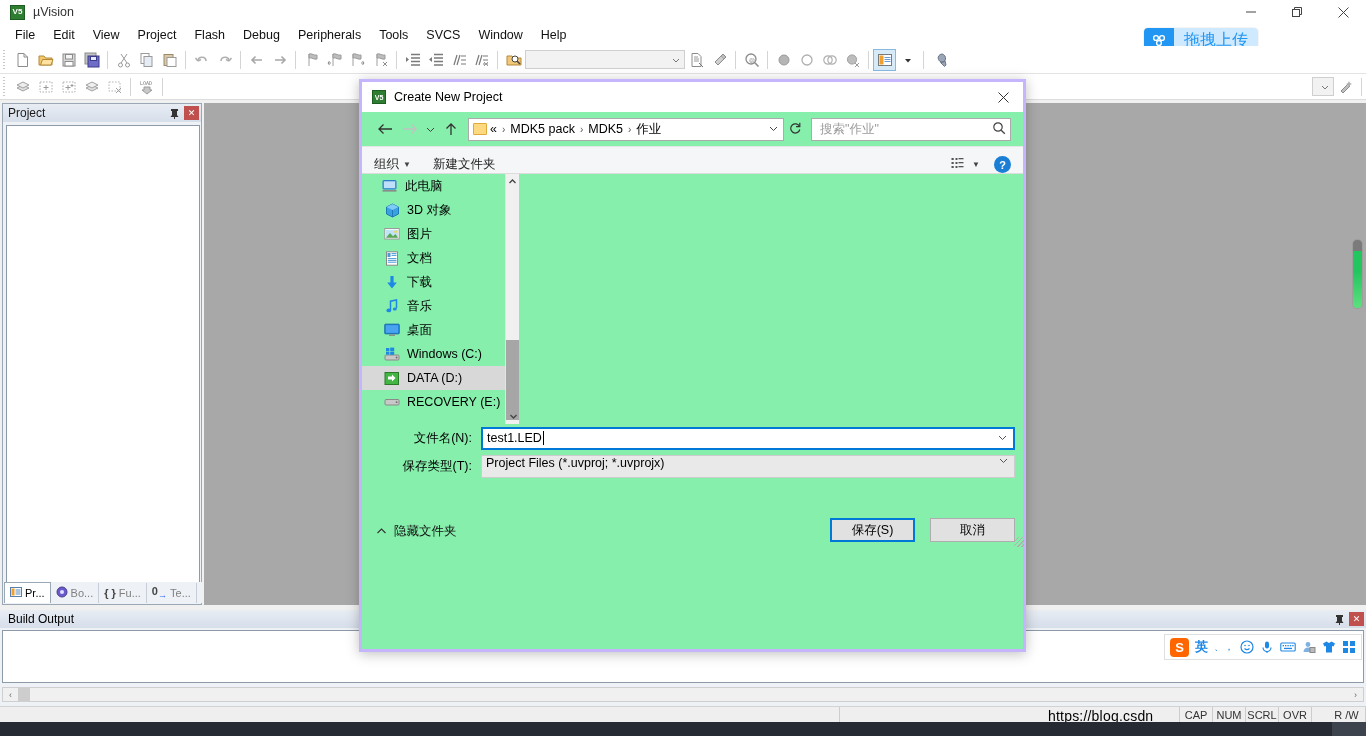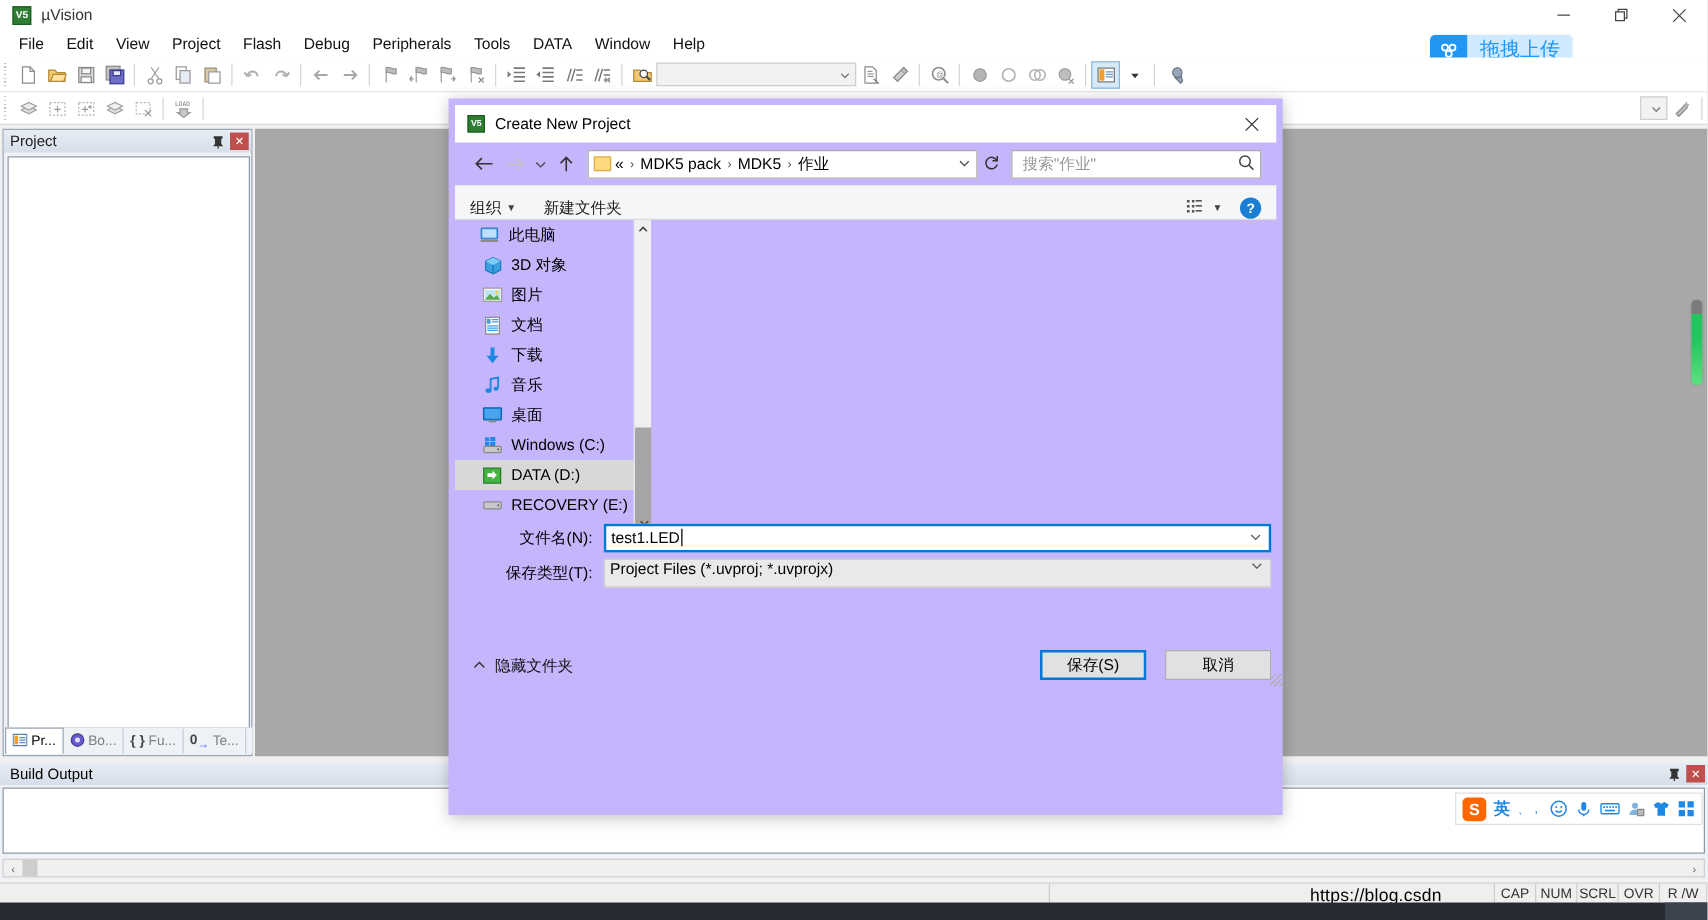--- a/index.html
+++ b/index.html
@@ -172,21 +172,21 @@
   
   .taskbar{
     position:absolute; left:0; top:722px; width:1366px; height:14px;
     background:#262b33;
   }
   .taskbar .tb-right{ position:absolute; right:0; top:0; width:34px; height:14px; background:#3d434c;}
 
   
   .dlg{
     position:absolute; left:359px; top:79px; width:667px; height:573px;
-    background:#c4b5fd; border:5px solid #c4b5fd;
+    background:#86efac; border:3px solid #c4b5fd;
     box-shadow:0 2px 12px rgba(0,0,0,0.25);
     font-size:12px;
   }
   .dlg-title{
     height:30px; display:flex; align-items:center; padding:0 0 0 10px; background:#fff;
   }
   .dlg-icon{ width:14px;height:14px;background:#2e7d32;border:1px solid #1b5e20;
      display:flex;align-items:center;justify-content:center;color:#fff;font-size:7px;font-weight:bold;flex:none;}
   .dlg-title .t{ margin-left:8px; font-size:12.5px;}
   .dlg-close{ position:absolute; right:0; top:0; width:40px;height:30px;
@@ -256,21 +256,21 @@
     font-size:12.5px; color:#444;
   }
   .list-hscroll{
     position:absolute; left:0; bottom:0; width:100%; height:17px; background:#f0f0f0;
     display:flex; align-items:center; border-top:1px solid #ececec;
   }
   .lh-arrow{ width:17px;height:15px;display:flex;align-items:center;justify-content:center;color:#555;font-size:10px;}
   .lh-thumb{ height:13px; width:419px; background:#cdcdcd;}
   .lh-spacer{ flex:1; }
 
-  .dlg-fields{ position:absolute; left:0; top:332px; width:665px; }
+  .dlg-fields{ position:absolute; left:0; top:342px; width:665px; }
   .field-row{ height:28px; display:flex; align-items:center; }
   .field-label{ width:119px; text-align:right; padding-right:9px; font-size:12.5px;}
   .field-input{
     width:534px; height:23px; border:2px solid #0078d7; background:#fff;
     display:flex; align-items:center; padding:0 0 0 4px; font-size:12.5px;
   }
   .field-input .caret{ width:1px;height:14px;background:#000;margin-left:1px;}
   .field-input .cv{ }
   .field-input .dd{ margin-left:auto; width:22px; text-align:center; color:#555; font-size:9px;}
   .field-select{
@@ -329,21 +329,21 @@
 
     <div class="uv-menubar">
       <div class="uv-menu-item">File</div>
       <div class="uv-menu-item">Edit</div>
       <div class="uv-menu-item">View</div>
       <div class="uv-menu-item">Project</div>
       <div class="uv-menu-item">Flash</div>
       <div class="uv-menu-item">Debug</div>
       <div class="uv-menu-item">Peripherals</div>
       <div class="uv-menu-item">Tools</div>
-      <div class="uv-menu-item">DATA</div>
+      <div class="uv-menu-item">SVCS</div>
       <div class="uv-menu-item">Window</div>
       <div class="uv-menu-item">Help</div>
     </div>
 
     <div class="baidu-pill">
       <div class="baidu-ico">
         <svg width="16" height="16" viewBox="0 0 16 16">
           <circle cx="5" cy="6" r="2.4" fill="none" stroke="#fff" stroke-width="1.4"></circle>
           <circle cx="11" cy="6" r="2.4" fill="none" stroke="#fff" stroke-width="1.4"></circle>
           <circle cx="8" cy="11" r="2.4" fill="none" stroke="#fff" stroke-width="1.4"></circle>
@@ -750,21 +750,21 @@
     </div>
 
     <div class="status-bar">
       <div class="sb-cell" style="width:840px;"></div>
       <div class="sb-cell sb-flex"></div>
       <div class="sb-right">
         <div class="sb-cell sb-key">CAP</div>
         <div class="sb-cell sb-key">NUM</div>
         <div class="sb-cell sb-key">SCRL</div>
         <div class="sb-cell sb-key">OVR</div>
-        <div class="sb-cell sb-key" style="width:38px;">R /W</div>
+        <div class="sb-cell sb-key" style="width:38px;margin-left:16px;">R /W</div>
       </div>
     </div>
     <div class="watermark">https://blog.csdn</div>
 
   </div>
 
   <div class="taskbar">
     <div class="tb-right"></div>
   </div>
 

